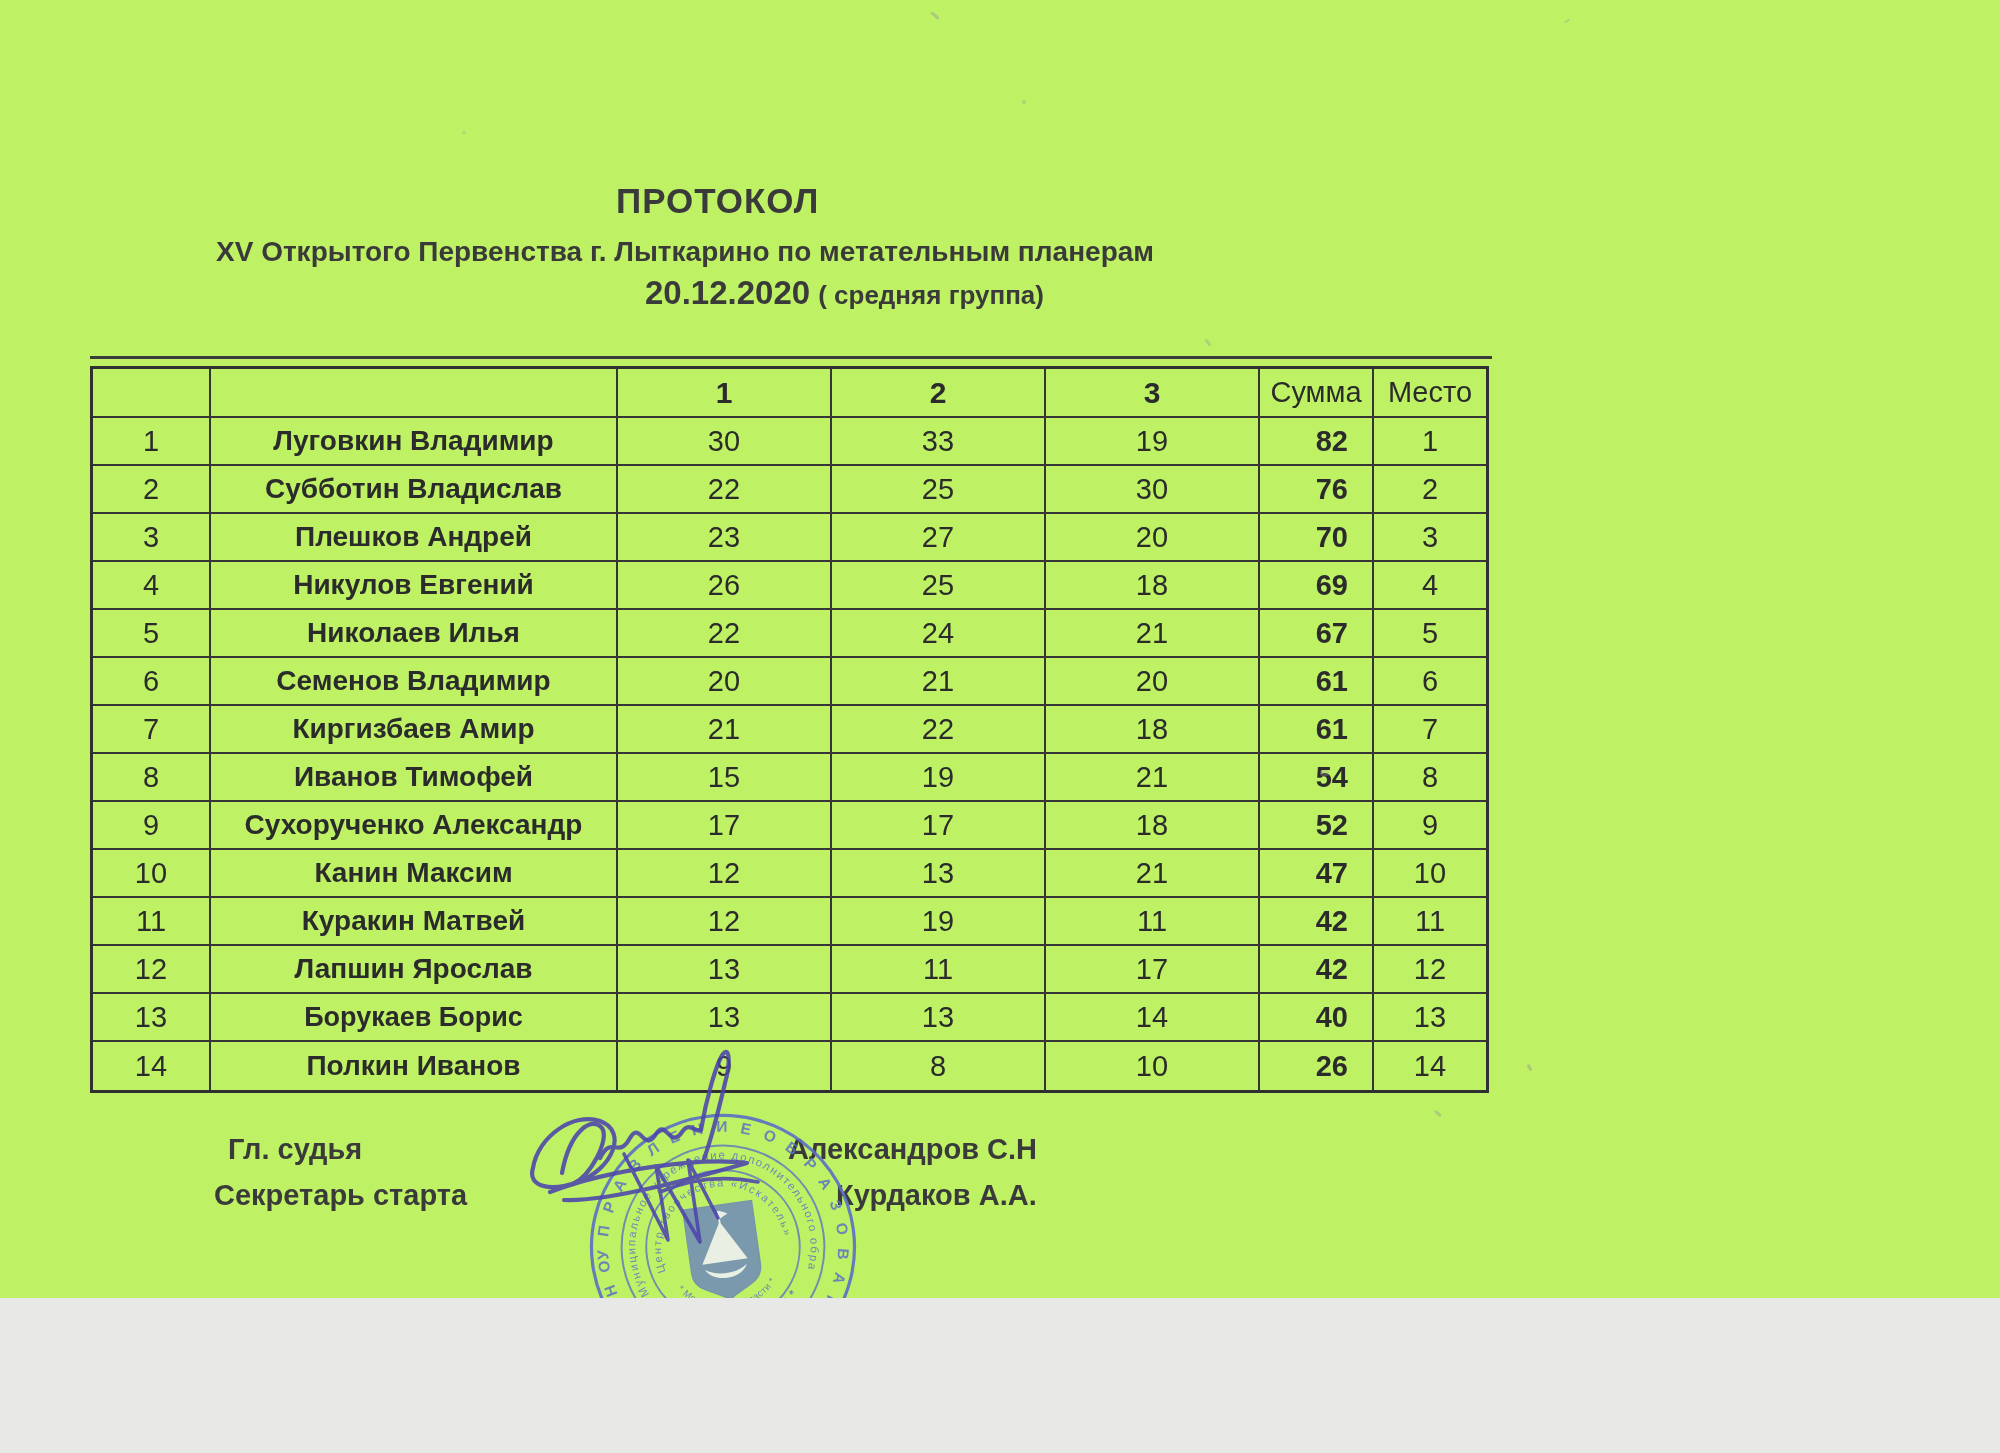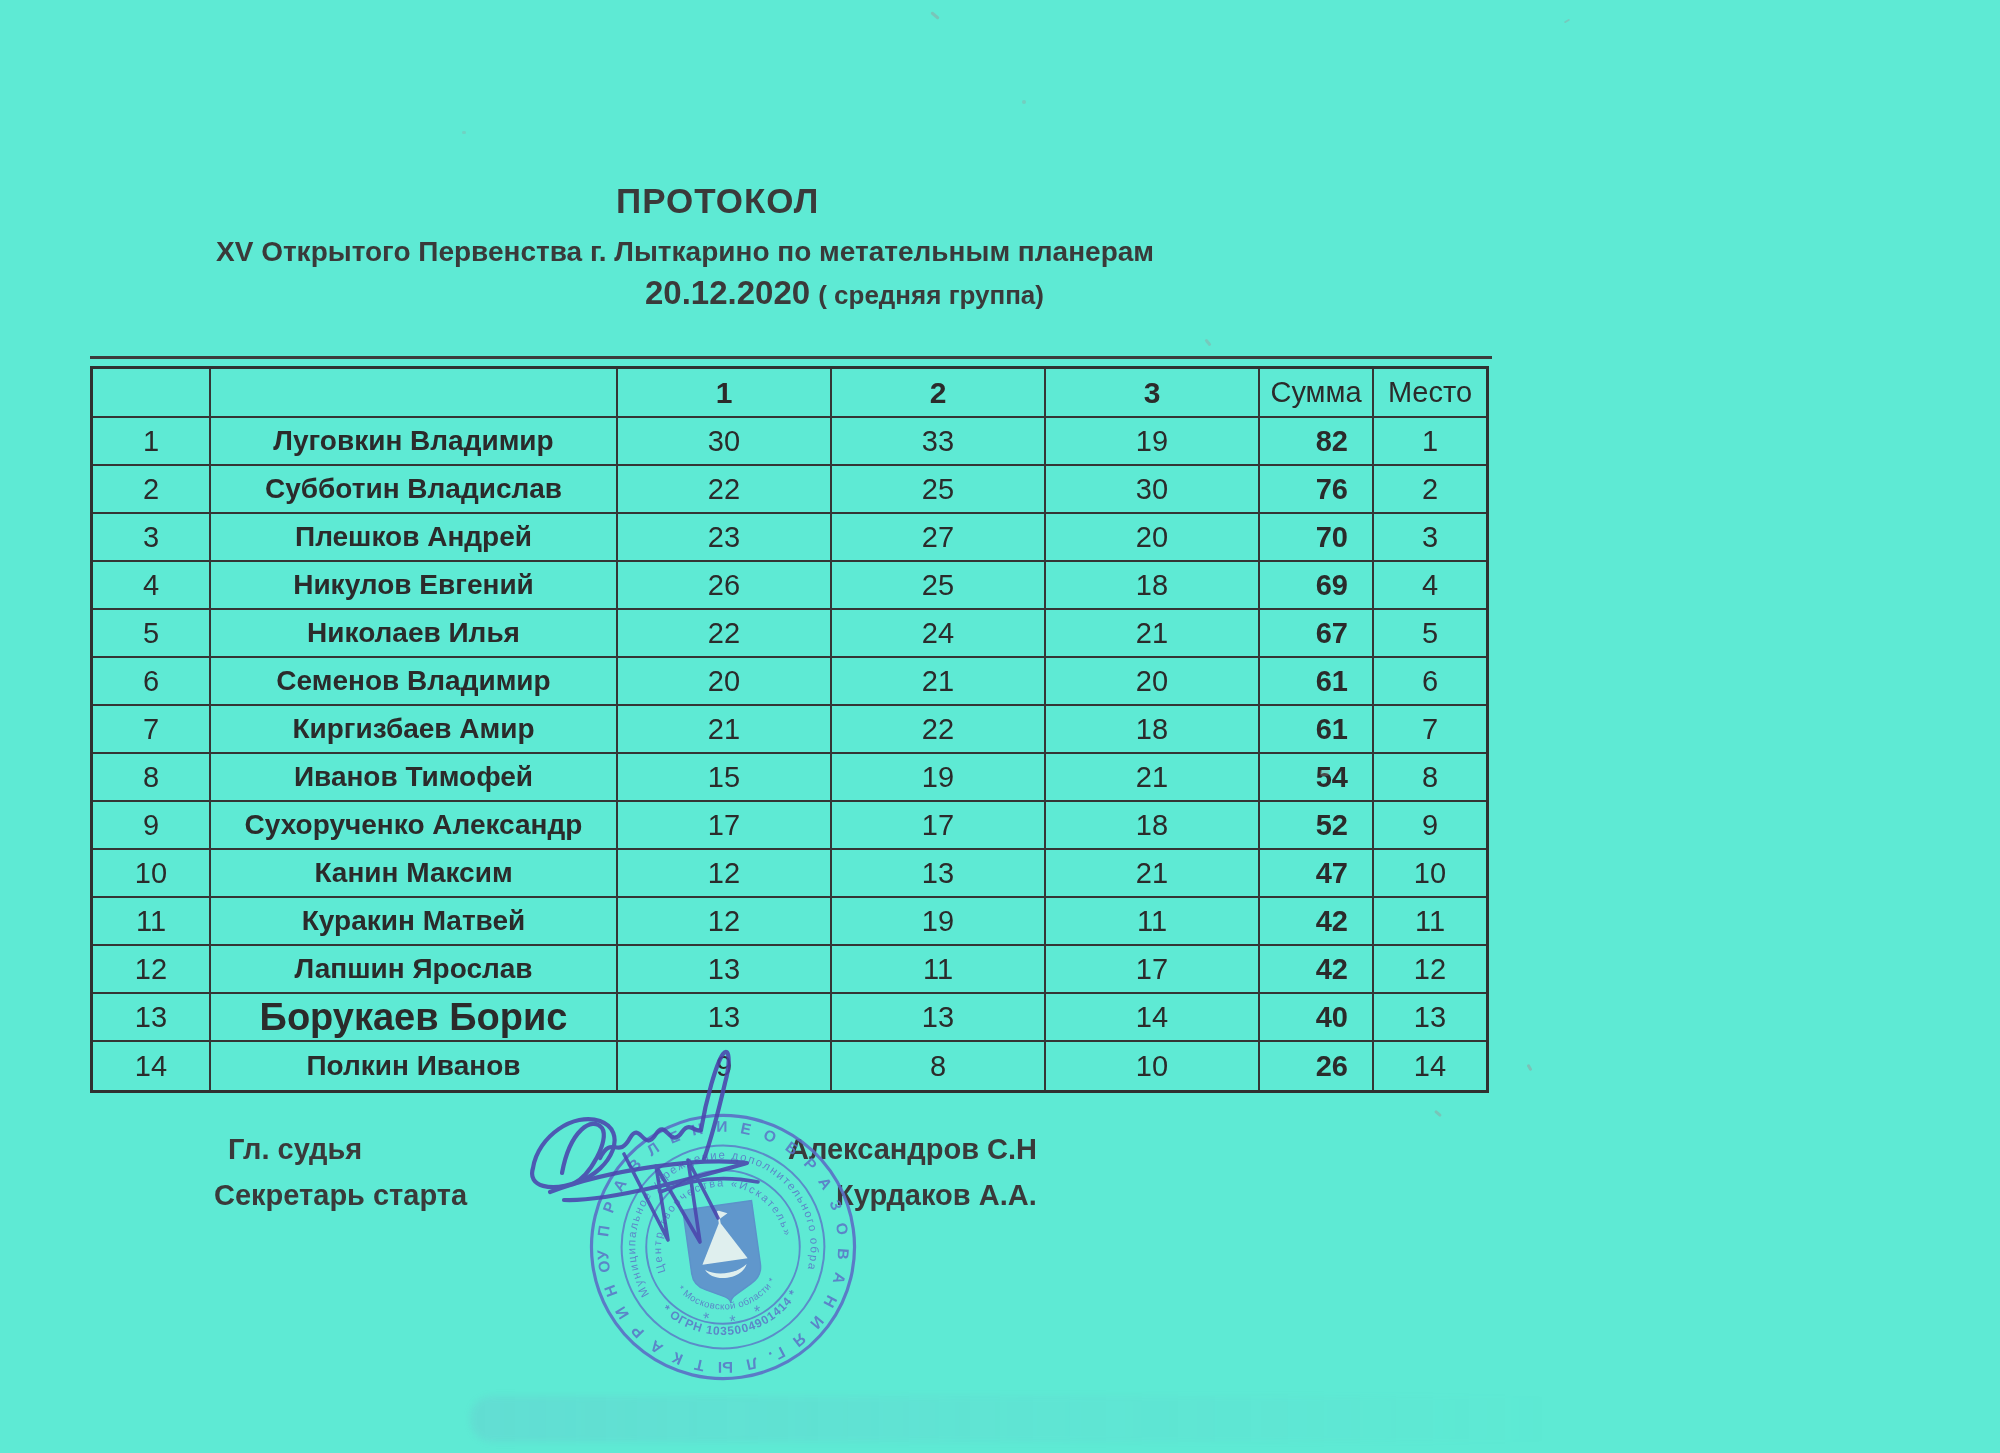--- a/index.html
+++ b/index.html
@@ -1,18 +1,18 @@
 <!DOCTYPE html>
 <html><head>
 <meta charset="utf-8">
 <style>
   html,body{margin:0;padding:0;background:#e8e8e6;}
   .page{
-    position:relative; width:2000px; height:1453px;
-    background:#5eead4;
+    position:relative; width:2000px; height:1298px;
+    background:#bef264;
     font-family:"Liberation Sans", sans-serif;
     color:#2e2e2e; overflow:hidden;
   }
   
   .t-line{position:absolute; font-weight:700; color:#3a3a3a; white-space:nowrap;}
   .t1{left:616px; top:181px; font-size:35px; letter-spacing:1px;}
   .t2{left:216px; top:236px; font-size:28px;}
   .t3{left:645px; top:274px; font-size:33px;}
   .t3 .grp{font-size:26px; font-weight:700; margin-left:8px;}
   
@@ -28,21 +28,21 @@
     border-right:2px solid #353535; border-bottom:2px solid #353535;
     font-size:29px; color:#2b2b2b; overflow:hidden; white-space:nowrap;
   }
   .t-row .cell:last-child{border-right:none;}
   .t-head .cell{height:49px;}
   .t-head .c-r{font-weight:700; font-size:30px;}
   .t-head .c-sum,.t-head .c-place{font-weight:400; font-size:29px;}
   .t-body .t-row:last-child .cell{border-bottom:none;}
   .c-num{font-weight:400;}
   .c-name{font-weight:700; font-size:28px;}
-  .c-name.xl{font-size:38px;}
+  .c-name.xl{font-size:27px;}
   .c-sum{font-weight:700; justify-content:flex-end; padding-right:24px;}
   
   .f-text{position:absolute; font-size:29px; font-weight:700; color:#3a3a3a; white-space:nowrap;}
   .fl1{left:228px; top:1133px;}
   .fl2{left:214px; top:1179px;}
   .fn1{left:788px; top:1133px;}
   .fn2{left:836px; top:1179px;}
   
   .stamp{position:absolute; left:586px; top:1110px; width:274px; height:274px; opacity:.9;}
   .sig{position:absolute; left:520px; top:1030px; width:420px; height:240px;}

